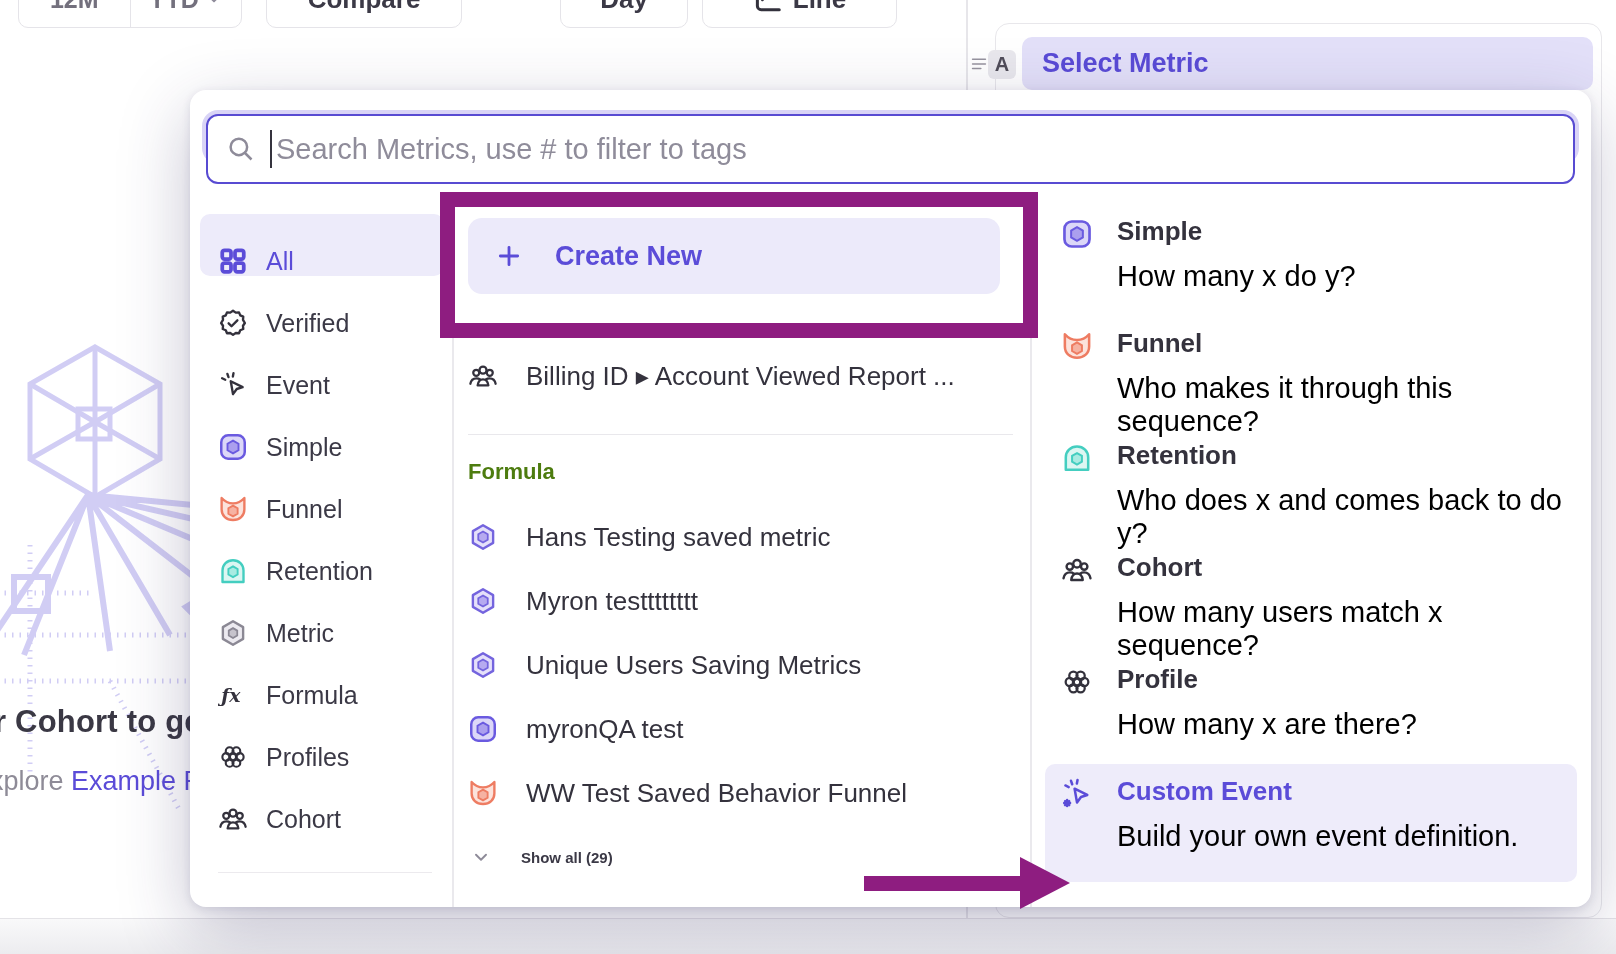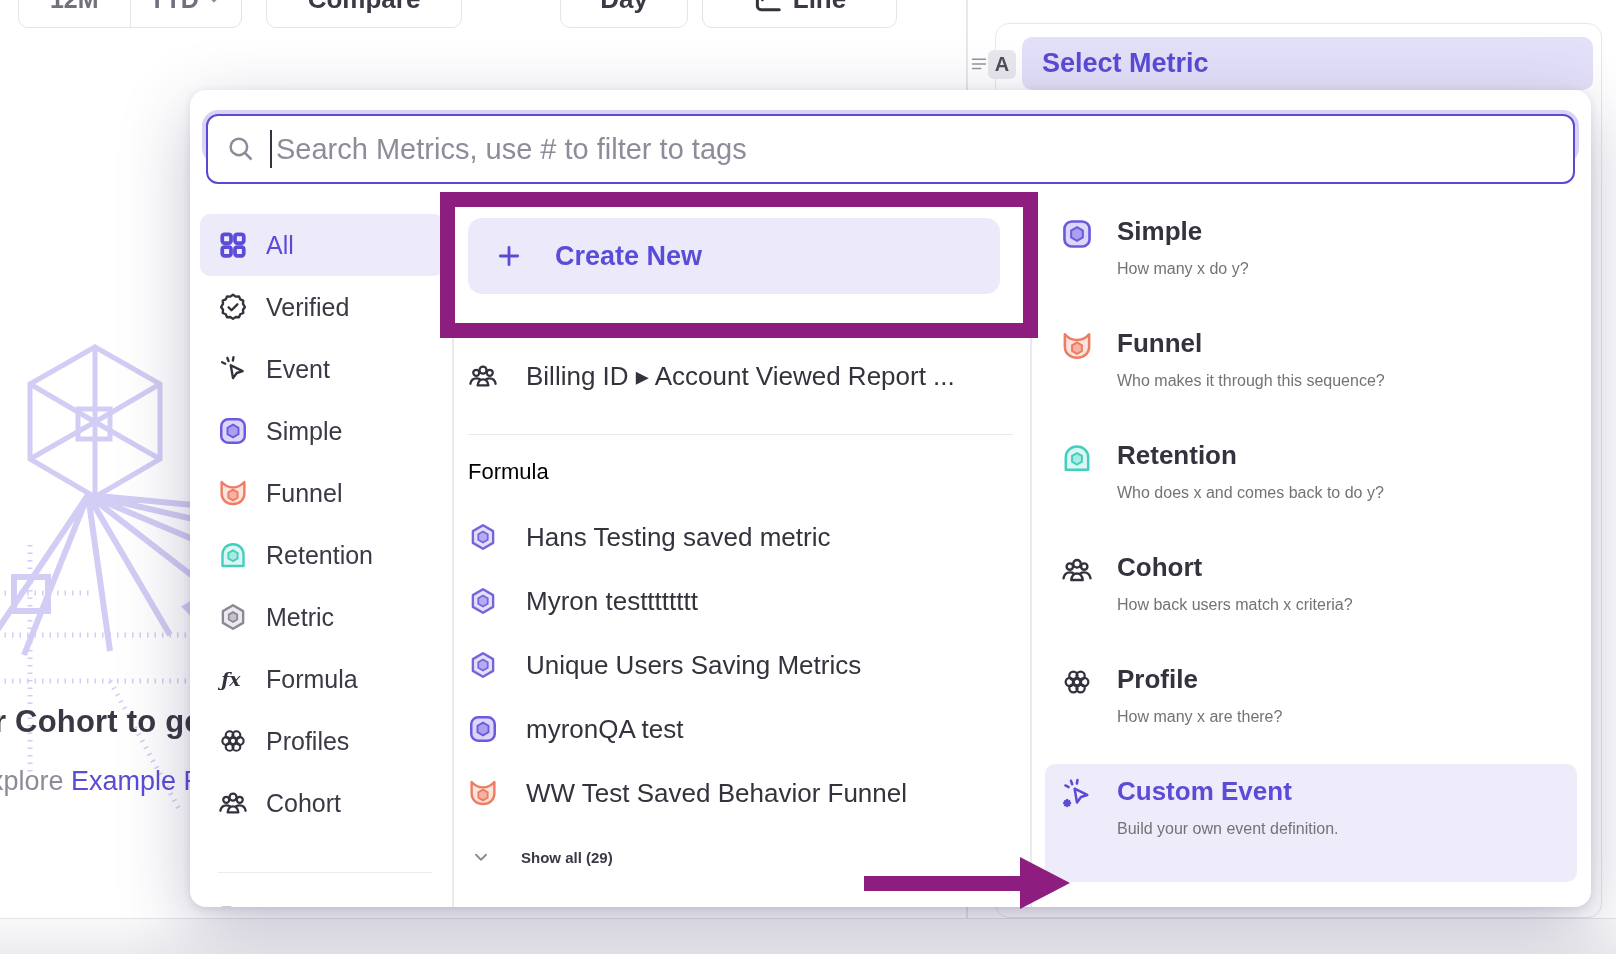--- a/index.html
+++ b/index.html
@@ -55,48 +55,48 @@
       border:2px solid #584bd2; border-radius:12px;
       display:flex; align-items:center; padding-left:18px; }
   .caret { width:2px; height:38px; background:#35333e; margin-left:14px; }
   .placeholder { font-size:29px; color:#8f8c9a; margin-left:4px; white-space:nowrap; }
 
   .cols { left:0; top:112px; width:1401px; height:705px; }
   .col-div { position:absolute; top:8px; bottom:0; width:1.5px; background:#eae9ed; }
 
   
   .side { position:absolute; left:10px; top:12px; width:244px; }
-  .srow { height:62px; display:flex; align-items:center; gap:18px; padding-left:18px;
+  .srow { height:62px; display:flex; align-items:flex-end; gap:18px; padding-left:18px;
       font-size:25px; font-weight:500; color:#3b3946; border-radius:10px; cursor:pointer; }
   .srow.sel { background:#edebfa; color:#5b4cd8; }
   .side-div { margin:38px 12px 0 18px; border-top:1.5px solid #eceaee; }
   .icon { display:inline-flex; flex:none; }
   .i30 svg { width:30px; height:30px; }
   .i26 svg { width:26px; height:26px; }
   .i32 svg { width:32px; height:32px; }
 
   
   .mid { position:absolute; left:263px; top:0; width:577px; }
   .create-btn { margin:16px 30px 0 15px; height:76px; background:#eceafa; border-radius:14px;
       display:flex; align-items:center; padding-left:28px; gap:33px; cursor:pointer; }
   .create-btn .lbl { font-size:27px; font-weight:600; color:#5b4cd8; }
-  .sec-h { margin:24px 0 0 15px; font-size:22px; font-weight:400; color:#000000; }
+  .sec-h { margin:24px 0 0 15px; font-size:22px; font-weight:700; color:#4d7c0f; }
   .mrow { height:64px; display:flex; align-items:center; gap:28px; padding-left:15px;
       font-size:26px; font-weight:500; color:#34323d; cursor:pointer; white-space:nowrap; }
   .mid-div { margin:26px 17px 0 15px; border-top:1.5px solid #e9e8ec; }
   .mlist { margin-top:20px; }
   .showall { margin-top:12px; height:40px; display:flex; align-items:center; gap:30px;
       padding-left:18px; font-size:15px; font-weight:600; color:#3b3946; cursor:pointer; }
 
   
   .types { position:absolute; left:841px; top:2px; width:560px; }
   .trow { margin:0 14px; height:112px; display:flex; gap:24px; padding:12px 0 0 16px;
       border-radius:10px; cursor:pointer; }
   .trow .ttl { font-size:26px; font-weight:600; color:#34323d; }
-  .trow .dsc { font-size:16px; color:#737373; margin-top:13px; }
+  .trow .dsc { font-size:29px; color:#000000; margin-top:13px; }
   .trow.hl { background:#eeecfa; height:118px; }
   .trow.hl .ttl { color:#5b4cd8; }
   .trow .icon { margin-top:2px; }
 
   
   .anno-box { left:440px; top:192px; width:598px; height:146px;
       border:15px solid #8e1d80; z-index:20; pointer-events:none; }
   .anno-shaft { left:864px; top:876px; width:158px; height:15px; background:#8e1d80; z-index:25; }
   .anno-head { left:1020px; top:857px; width:0; height:0; z-index:25;
       border-left:50px solid #8e1d80; border-top:26px solid transparent;
@@ -504,21 +504,21 @@
           </div>
       </div>
       <div class="trow">
         <span class="icon i32">
             <svg width="32" height="32">
               <use href="#ic-cohort"></use>
             </svg>
           </span>
         <div>
             <div class="ttl">Cohort</div>
-            <div class="dsc">How back users match x criteria?</div>
+            <div class="dsc">How many users match x sequence?</div>
           </div>
       </div>
       <div class="trow">
         <span class="icon i32">
             <svg width="32" height="32">
               <use href="#ic-profiles"></use>
             </svg>
           </span>
         <div>
             <div class="ttl">Profile</div>

